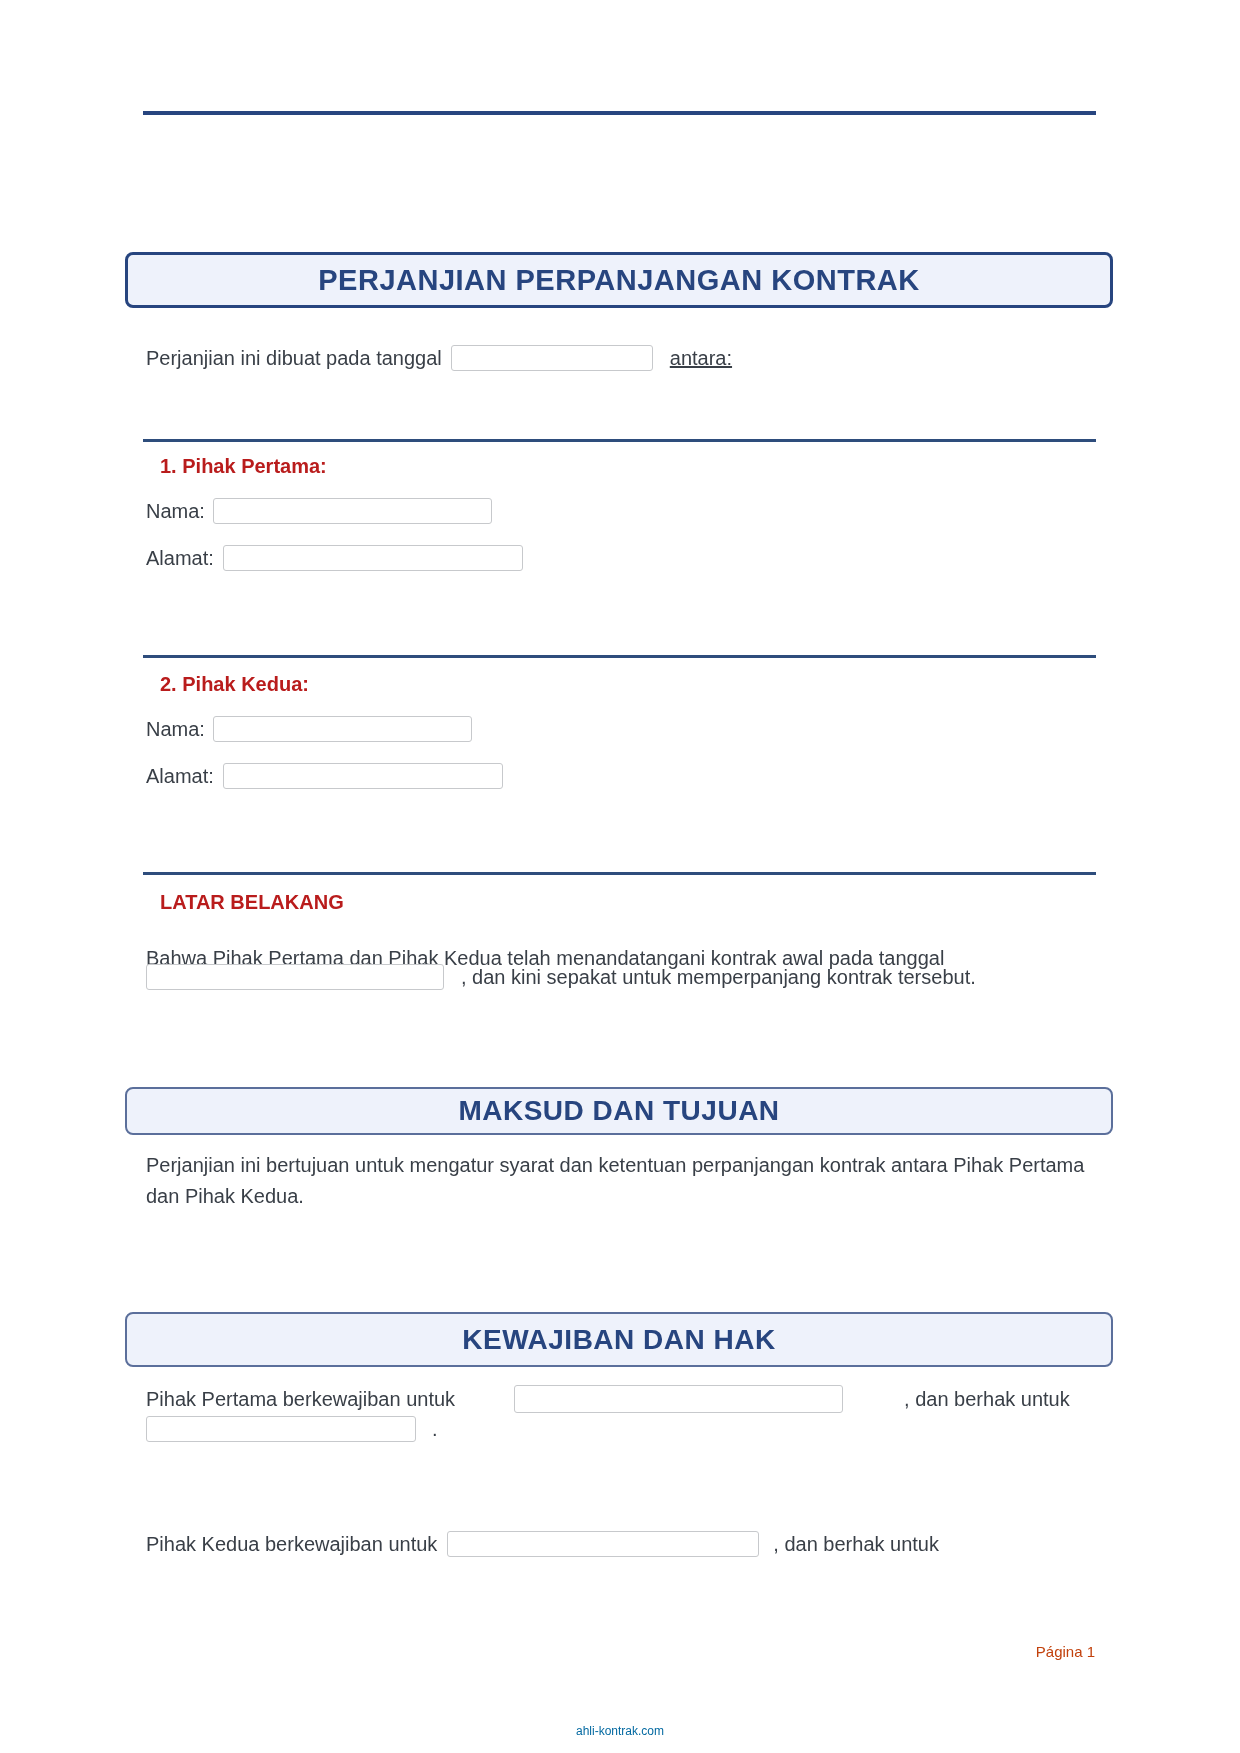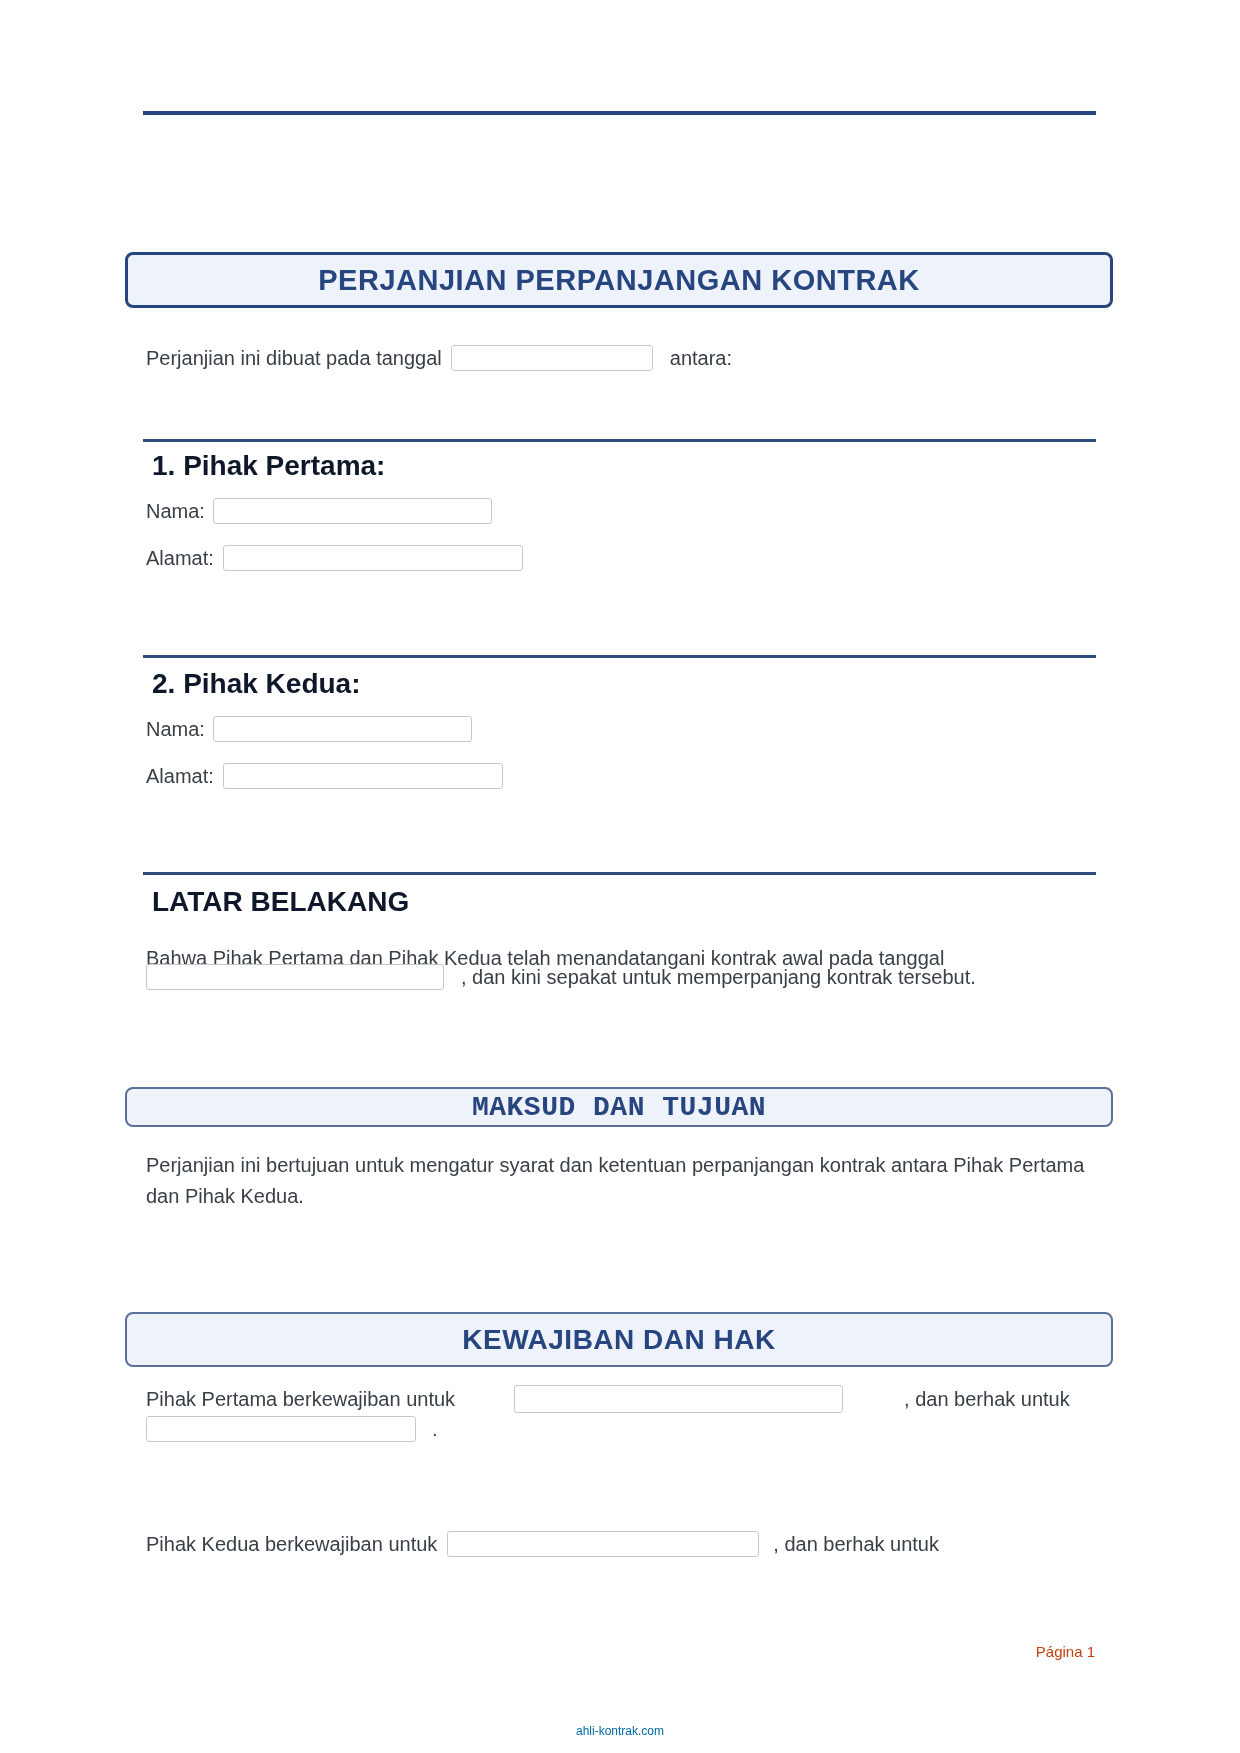--- a/index.html
+++ b/index.html
@@ -13,21 +13,21 @@
     position:absolute;left:125px;width:988px;box-sizing:border-box;
     background:#eef2fb;border:2px solid #5b6f9b;border-radius:8px;
     display:flex;align-items:center;justify-content:center;
   }
   .hbox.main{border:3px solid #27457f;top:252px;height:56px;}
   .hbox.main .hbox-title{font-size:29px;}
   .hbox-title{
     font-weight:bold;color:#27457f;font-size:28px;letter-spacing:0.5px;white-space:nowrap;
   }
   .sec-heading{
-    position:absolute;left:152px;font-size:28px;line-height:28px;font-weight:bold;color:#0f172a;white-space:nowrap;
+    position:absolute;left:160px;font-size:20px;line-height:28px;font-weight:bold;color:#b91c1c;white-space:nowrap;
   }
   .bodyline{position:absolute;left:146px;font-size:20px;line-height:28px;}
   .row{position:absolute;left:146px;display:flex;align-items:center;height:28px;font-size:20px;white-space:nowrap;}
   input.fill{
     height:26px;border:1.5px solid #c7c9cc;border-radius:3px;background:#ffffff;
     box-sizing:border-box;padding:0 6px;font-family:"Liberation Sans", sans-serif;font-size:17px;color:#393f47;
   }
   .par{position:absolute;left:146px;width:950px;font-size:20px;line-height:31px;}
   .footer-page{position:absolute;right:145px;top:1643px;font-size:15px;color:#c2410c;}
   .watermark{position:absolute;left:0;right:0;top:1724px;text-align:center;font-size:12px;color:#0369a1;}
@@ -39,21 +39,21 @@
 
   <div class="rule top"></div>
 
   <div class="hbox main">
     <div class="hbox-title">PERJANJIAN PERPANJANGAN KONTRAK</div>
   </div>
 
   <div class="row" style="top:344px;">
     <span>Perjanjian ini dibuat pada tanggal</span>
     <input class="fill" style="width: 202px; margin-left: 9px;" value="">
-    <span style="margin-left:17px;">antara:</span>
+    <span style="margin-left:17px;text-decoration:underline;">antara:</span>
   </div>
 
   <div class="rule" style="top:439px;"></div>
   <div class="sec-heading" style="top:452px;">1. Pihak Pertama:</div>
 
   <div class="row" style="top:497px;">
     <span>Nama:</span>
     <input class="fill" style="width: 279px; margin-left: 8px;" value="">
   </div>
   <div class="row" style="top:544px;">
@@ -75,21 +75,21 @@
 
   <div class="rule" style="top:872px;"></div>
   <div class="sec-heading" style="top:888px;">LATAR BELAKANG</div>
 
   <div class="bodyline" style="top:930px;margin-top:14px;">Bahwa Pihak Pertama dan Pihak Kedua telah menandatangani kontrak awal pada tanggal</div>
   <div class="row" style="top:963px;">
     <input class="fill" style="width: 298px;" value="">
     <span style="margin-left:17px;">, dan kini sepakat untuk memperpanjang kontrak tersebut.</span>
   </div>
 
-  <div class="hbox" style="top:1087px;height:40px;font-family:Liberation Mono, monospace;">
+  <div class="hbox" style="top:1087px;height:48px;">
     <div class="hbox-title">MAKSUD DAN TUJUAN</div>
   </div>
   <div class="par" style="top:1150px;">Perjanjian ini bertujuan untuk mengatur syarat dan ketentuan perpanjangan kontrak antara Pihak Pertama dan Pihak Kedua.</div>
 
   <div class="hbox" style="top:1312px;height:55px;">
     <div class="hbox-title">KEWAJIBAN DAN HAK</div>
   </div>
 
   <div class="row" style="top:1385px;gap:48px;">
     <span>Pihak Pertama berkewajiban untuk</span>

